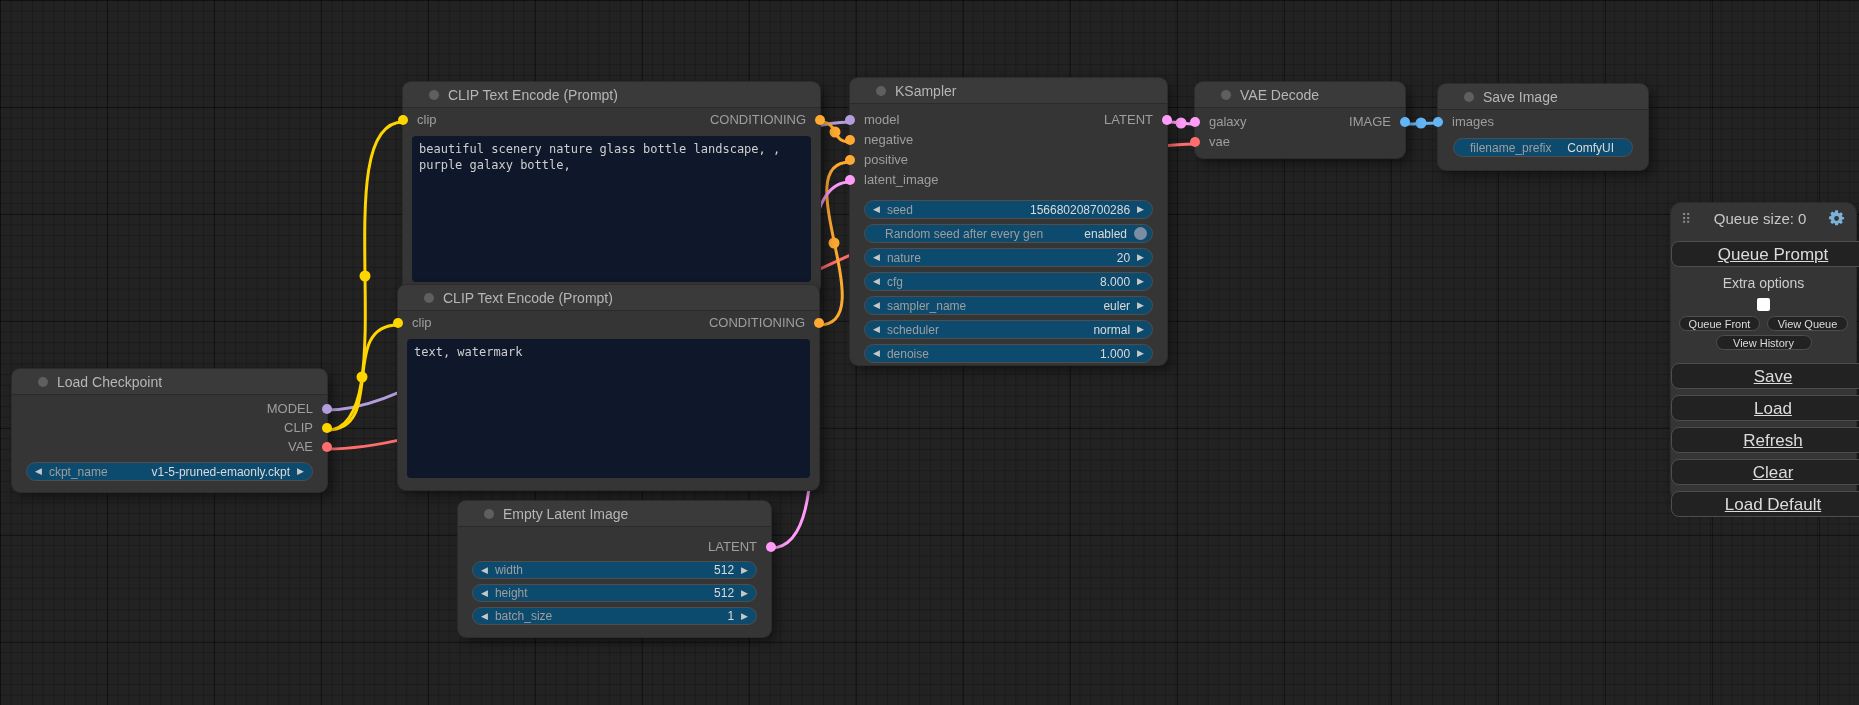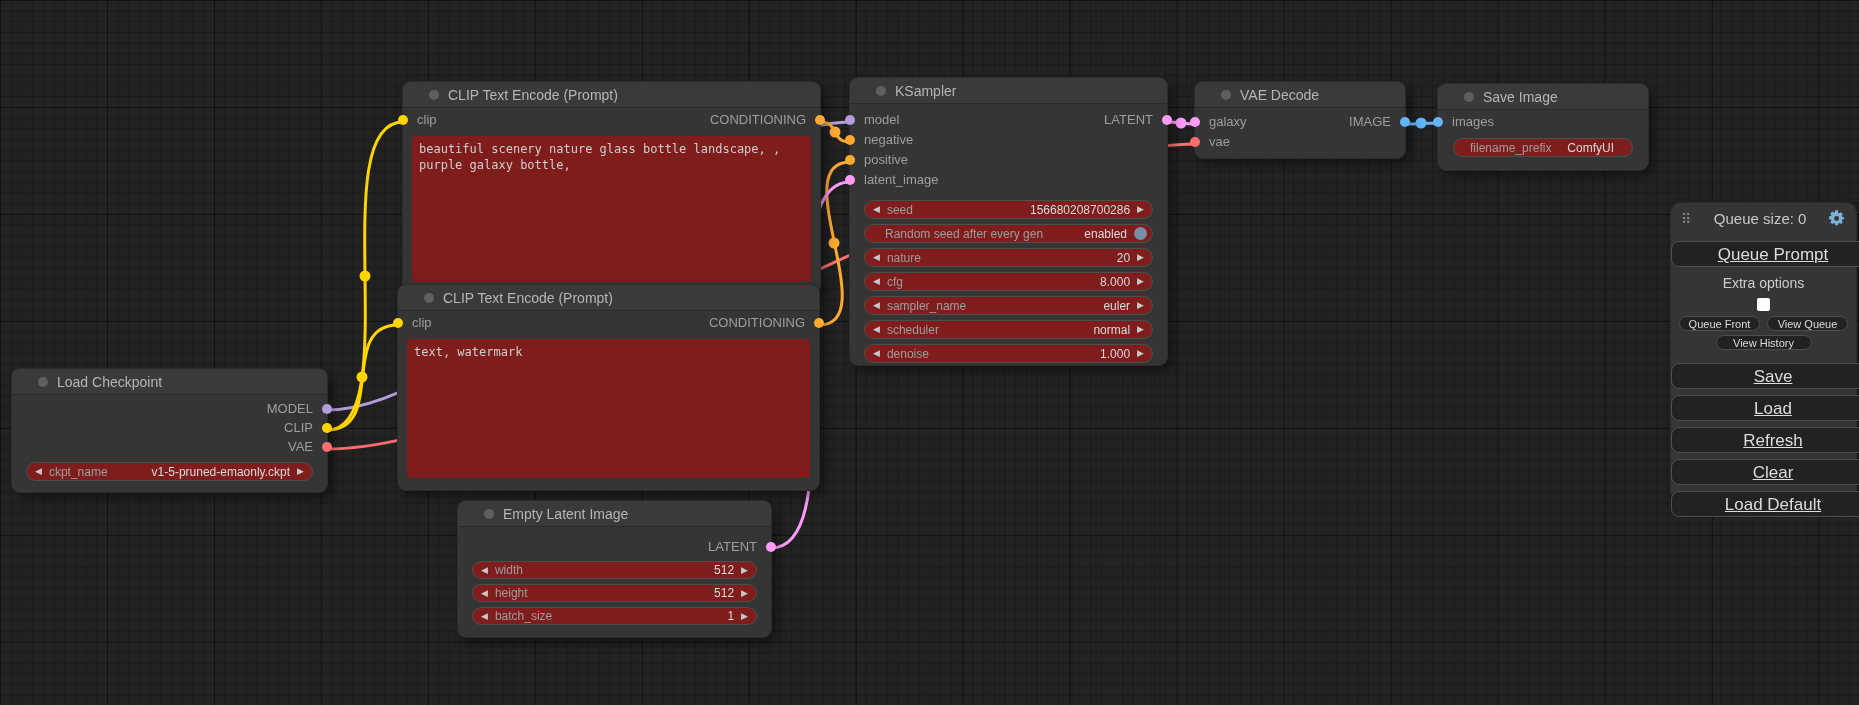--- a/index.html
+++ b/index.html
@@ -33,29 +33,29 @@
   .sin .sdot{position:absolute;left:-5px;top:50%;margin-top:-5px;}
   .sout{display:flex;align-items:center;position:relative;padding-right:14px;margin-left:auto;}
   .sout .sdot{position:absolute;right:-5px;top:50%;margin-top:-5px;}
   .sdot{width:10px;height:10px;border-radius:50%;}
   .c-model{background:#B39DDB;}  .c-clip{background:#FFD500;}
   .c-vae{background:#FF6E6E;}    .c-cond{background:#FFA931;}
   .c-latent{background:#FF9CF9;} .c-image{background:#64B5F6;}
   .widgets{padding:0 14px;}
   .widget{
     height:19px;display:flex;align-items:center;gap:7px;margin-bottom:5px;
-    background:#7f1d1d;border:1px solid #4e4e4e;border-radius:10px;padding:0 8px;
+    background:#0c4a6e;border:1px solid #4e4e4e;border-radius:10px;padding:0 8px;
     font-size:12px;box-sizing:border-box;
   }
   .warr{color:#c8c8c8;font-size:9px;line-height:1;flex:0 0 auto;}
   .wlabel{color:#9e9e9e;white-space:nowrap;}
   .wvalue{margin-left:auto;color:#dadada;white-space:nowrap;}
   .toggle-dot{width:13px;height:13px;border-radius:50%;background:#7b8da4;flex:0 0 auto;margin-right:-3px;}
   .tarea{
-    margin:4px 9px 0;background:#7f1d1d;border-radius:4px;padding:5px 7px;
+    margin:4px 9px 0;background:#0f172a;border-radius:4px;padding:5px 7px;
     font-family:"DejaVu Sans Mono",monospace;font-size:12px;line-height:1.35;color:#cfcfcf;
     box-sizing:border-box;overflow:hidden;white-space:pre-wrap;word-break:break-word;
   }
   
   #queue-panel{
     position:absolute;z-index:3;left:1671px;top:203px;width:185px;height:298px;
     background:#353535;border-radius:10px;box-shadow:0 0 0 1px #2c2c2c,5px 5px 12px rgba(0,0,0,.45);
     box-sizing:border-box;color:#c8c8c8;
   }
   .qheader{display:flex;align-items:center;padding:7px 10px 3px;}

